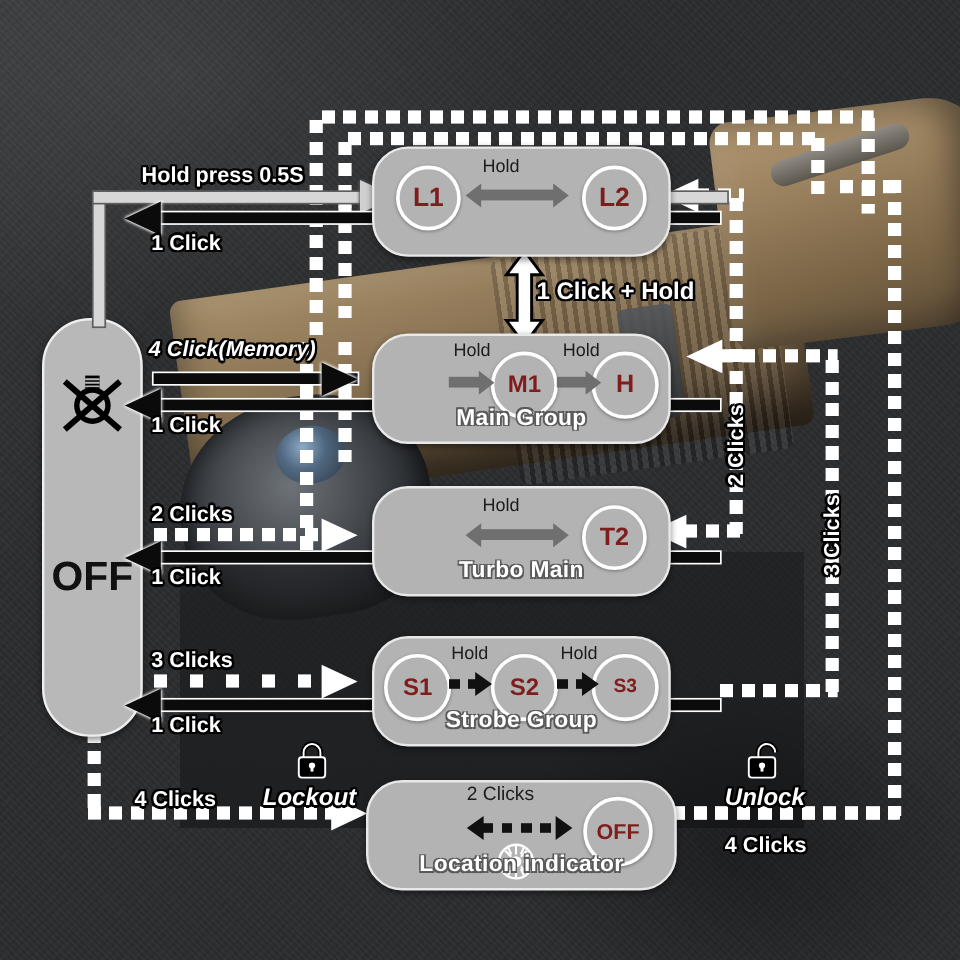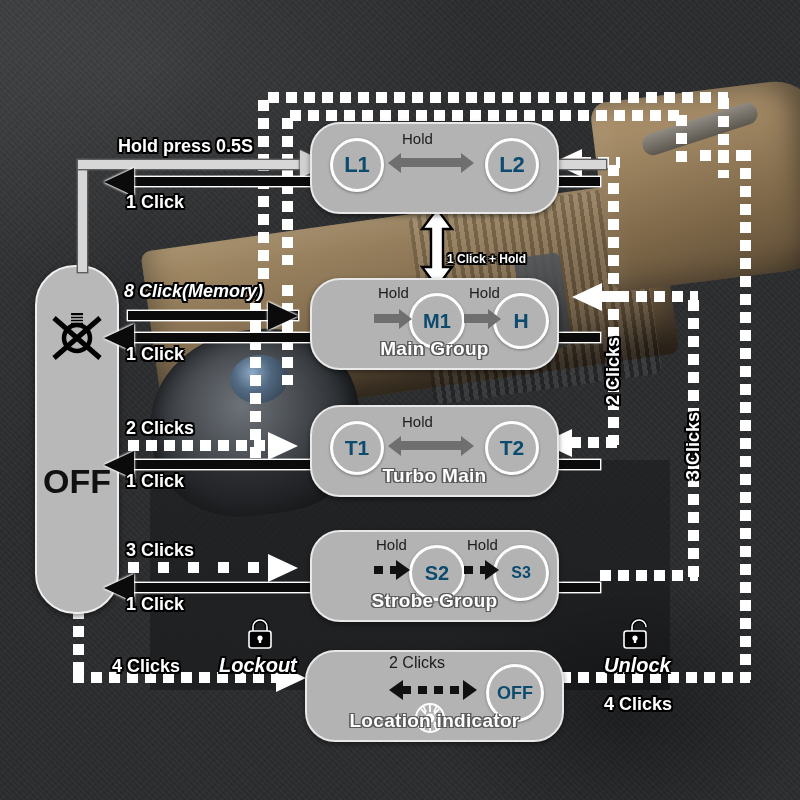--- a/index.html
+++ b/index.html
@@ -59,21 +59,21 @@
   .lbl.ital{font-style:italic;}
 
   
   .group{position:absolute;background:#b3b3b3;border-radius:30px;border:2px solid #e8e8e8;
          box-shadow:0 2px 5px rgba(0,0,0,.45);}
   .group-title{position:absolute;left:0;right:0;bottom:8px;text-align:center;
          color:#fff;font-weight:bold;font-size:19px;letter-spacing:.3px;
          text-shadow:-1.4px -1.4px 0 #5a5a5a,1.4px -1.4px 0 #5a5a5a,-1.4px 1.4px 0 #5a5a5a,1.4px 1.4px 0 #5a5a5a;}
   .node{position:absolute;border-radius:50%;background:#b3b3b3;border:3.5px solid #fff;
         display:flex;align-items:center;justify-content:center;
-        color:#0c4a6e;font-weight:bold;box-shadow:0 1px 3px rgba(0,0,0,.35);}
+        color:#7f1d1d;font-weight:bold;box-shadow:0 1px 3px rgba(0,0,0,.35);}
   .hold{position:absolute;color:#1c1c1c;font-size:15px;font-weight:normal;white-space:nowrap;}
 
   
   .garrow{position:absolute;height:9px;background:#6f6f6f;}
   .garrow:after{content:"";position:absolute;right:-12px;top:-5.5px;border-left:13px solid #6f6f6f;
                 border-top:10px solid transparent;border-bottom:10px solid transparent;}
   .garrow.bi:before{content:"";position:absolute;left:-12px;top:-5.5px;border-right:13px solid #6f6f6f;
                 border-top:10px solid transparent;border-bottom:10px solid transparent;}
 
   
@@ -234,32 +234,32 @@
       <span>H</span>
     </div>
     <div class="hold" style="left:66px;top:4px;">Hold</div>
     <div class="hold" style="left:157px;top:4px;">Hold</div>
     <div class="garrow" style="left:62px;top:34px;width:26px;"></div>
     <div class="garrow" style="left:152px;top:34px;width:25px;"></div>
     <div class="group-title">Main Group</div>
   </div>
 
   <div class="group" style="left:310px;top:405px;width:245px;height:88px;">
-    <div class="node" style="left:18px;top:14px;width:48px;height:48px;font-size:21px;">
-      <span>T1</span>
-    </div>
     <div class="node" style="right:18px;top:14px;width:48px;height:48px;font-size:21px;">
       <span>T2</span>
     </div>
     <div class="hold" style="left:90px;top:6px;">Hold</div>
     <div class="garrow bi" style="left:88px;top:34px;width:62px;"></div>
     <div class="group-title">Turbo Main</div>
   </div>
 
   <div class="group" style="left:310px;top:530px;width:245px;height:88px;">
+    <div class="node" style="left:8px;top:13px;width:50px;height:50px;font-size:20px;">
+      <span>S1</span>
+    </div>
     <div class="node" style="left:97px;top:13px;width:50px;height:50px;font-size:20px;">
       <span>S2</span>
     </div>
     <div class="node" style="right:8px;top:13px;width:50px;height:50px;font-size:16px;">
       <span>S3</span>
     </div>
     <div class="hold" style="left:64px;top:4px;">Hold</div>
     <div class="hold" style="left:155px;top:4px;">Hold</div>
     <div class="dkarrow" style="left:62px;top:34px;width:23px;"></div>
     <div class="dkarrow" style="left:152px;top:34px;width:22px;"></div>
@@ -290,28 +290,28 @@
           <line x1="10.5" y1="28.5" x2="13" y2="23"></line>
             <line x1="23.5" y1="28.5" x2="21" y2="23"></line>
         </g>
       </svg>
     </div>
     <div class="group-title">Location indicator</div>
   </div>
 
   <div class="lbl" style="left:118px;top:136px;font-size:18px;">Hold press 0.5S</div>
   <div class="lbl" style="left:126px;top:192px;font-size:18px;">1 Click</div>
-  <div class="lbl ital" style="left:124px;top:281px;font-size:18px;">8 Click(Memory)</div>
+  <div class="lbl ital" style="left:124px;top:281px;font-size:18px;">4 Click(Memory)</div>
   <div class="lbl" style="left:126px;top:344px;font-size:18px;">1 Click</div>
   <div class="lbl" style="left:126px;top:418px;font-size:18px;">2 Clicks</div>
   <div class="lbl" style="left:126px;top:471px;font-size:18px;">1 Click</div>
   <div class="lbl" style="left:126px;top:540px;font-size:18px;">3 Clicks</div>
   <div class="lbl" style="left:126px;top:594px;font-size:18px;">1 Click</div>
   <div class="lbl" style="left:112px;top:656px;font-size:18px;">4 Clicks</div>
-  <div class="lbl" style="left:447px;top:232px;font-size:12px;margin-top:20px;">1 Click + Hold</div>
+  <div class="lbl" style="left:447px;top:232px;font-size:20px;">1 Click + Hold</div>
 
   <div class="lbl v-rot" style="left:603px;top:405px;font-size:18px;">2 Clicks</div>
   <div class="lbl v-rot" style="left:683px;top:480px;font-size:18px;">3 Clicks</div>
 
   <div style="position:absolute;left:245px;top:617px;">
     <svg width="30" height="34" viewBox="0 0 30 34">
       <path d="M8 14 V10 a7 7 0 0 1 14 0 v4" fill="none" stroke="#000" stroke-width="4.4"></path>
       <path d="M8 14 V10 a7 7 0 0 1 14 0 v4" fill="none" stroke="#fff" stroke-width="1.6"></path>
       <rect x="4" y="14" width="22" height="17" rx="2.5" fill="#000" stroke="#fff" stroke-width="1.6"></rect>
       <circle cx="15" cy="21" r="2.6" fill="#fff"></circle>

